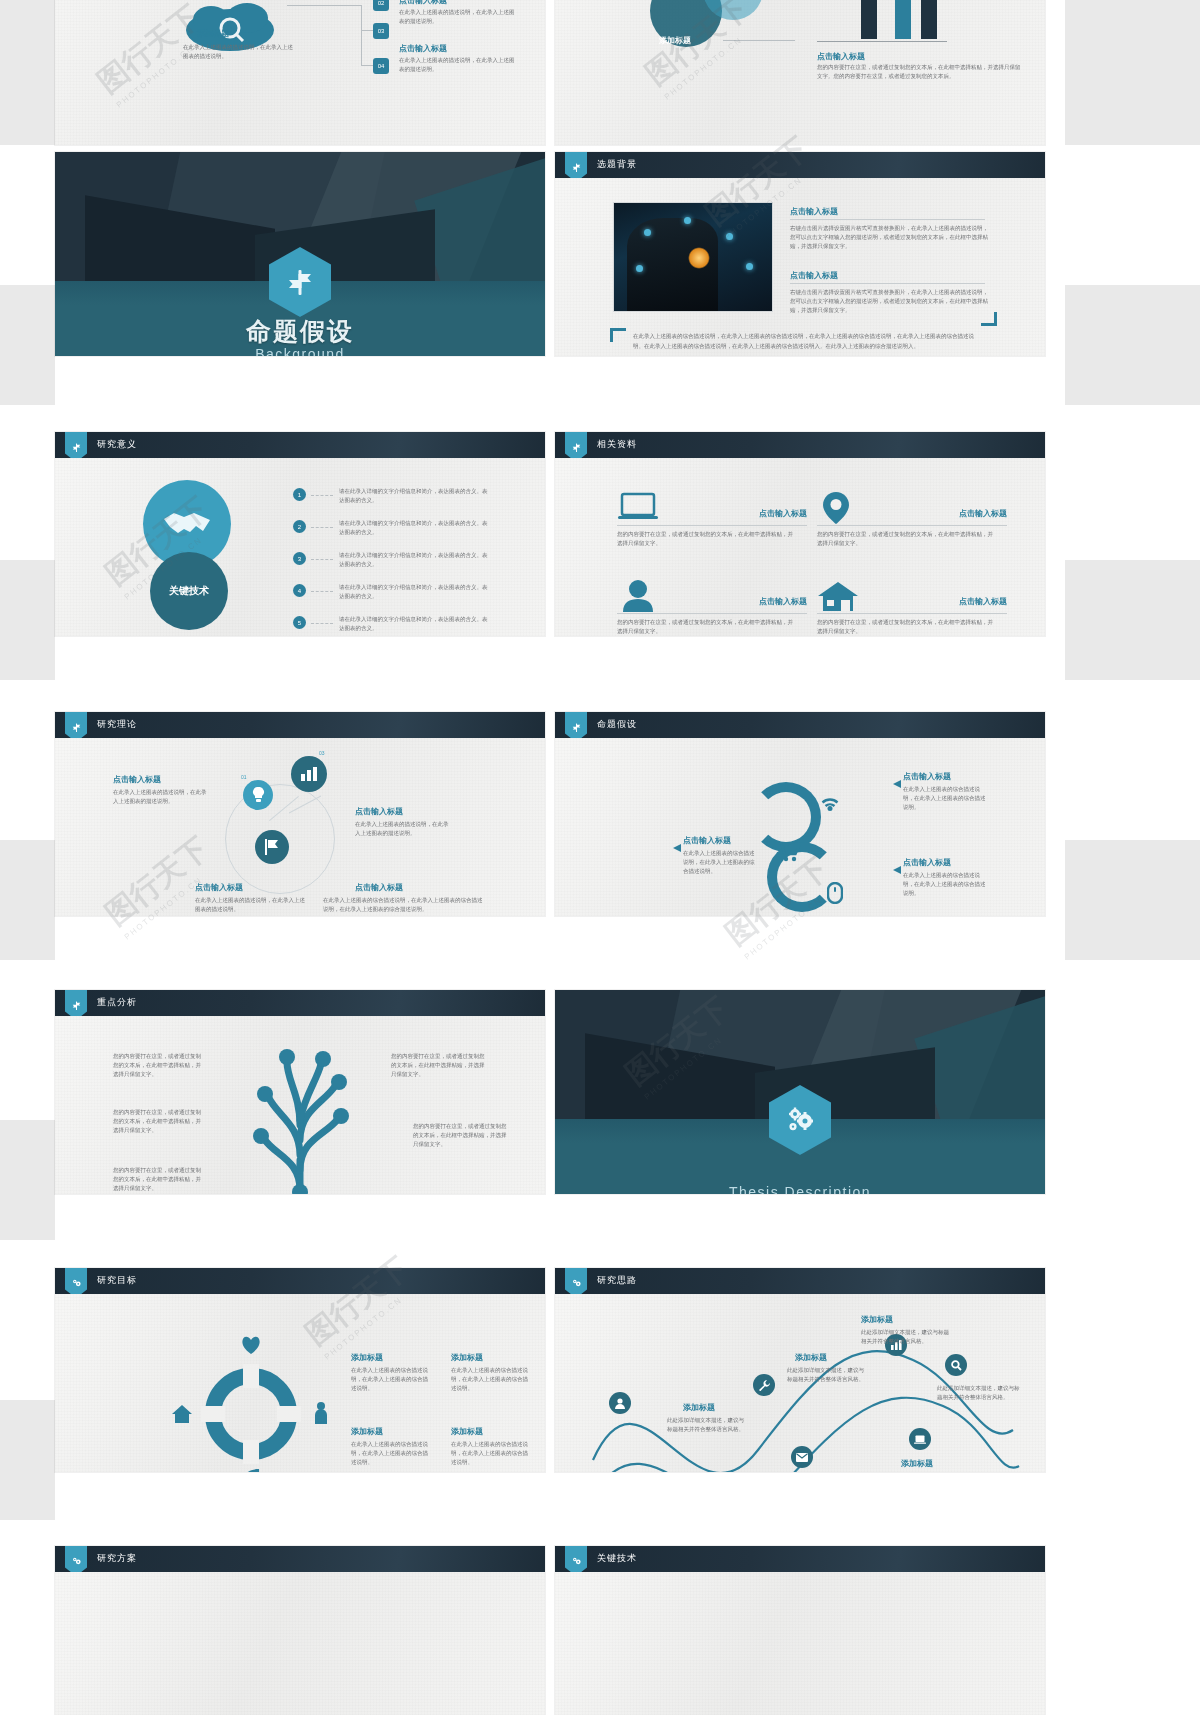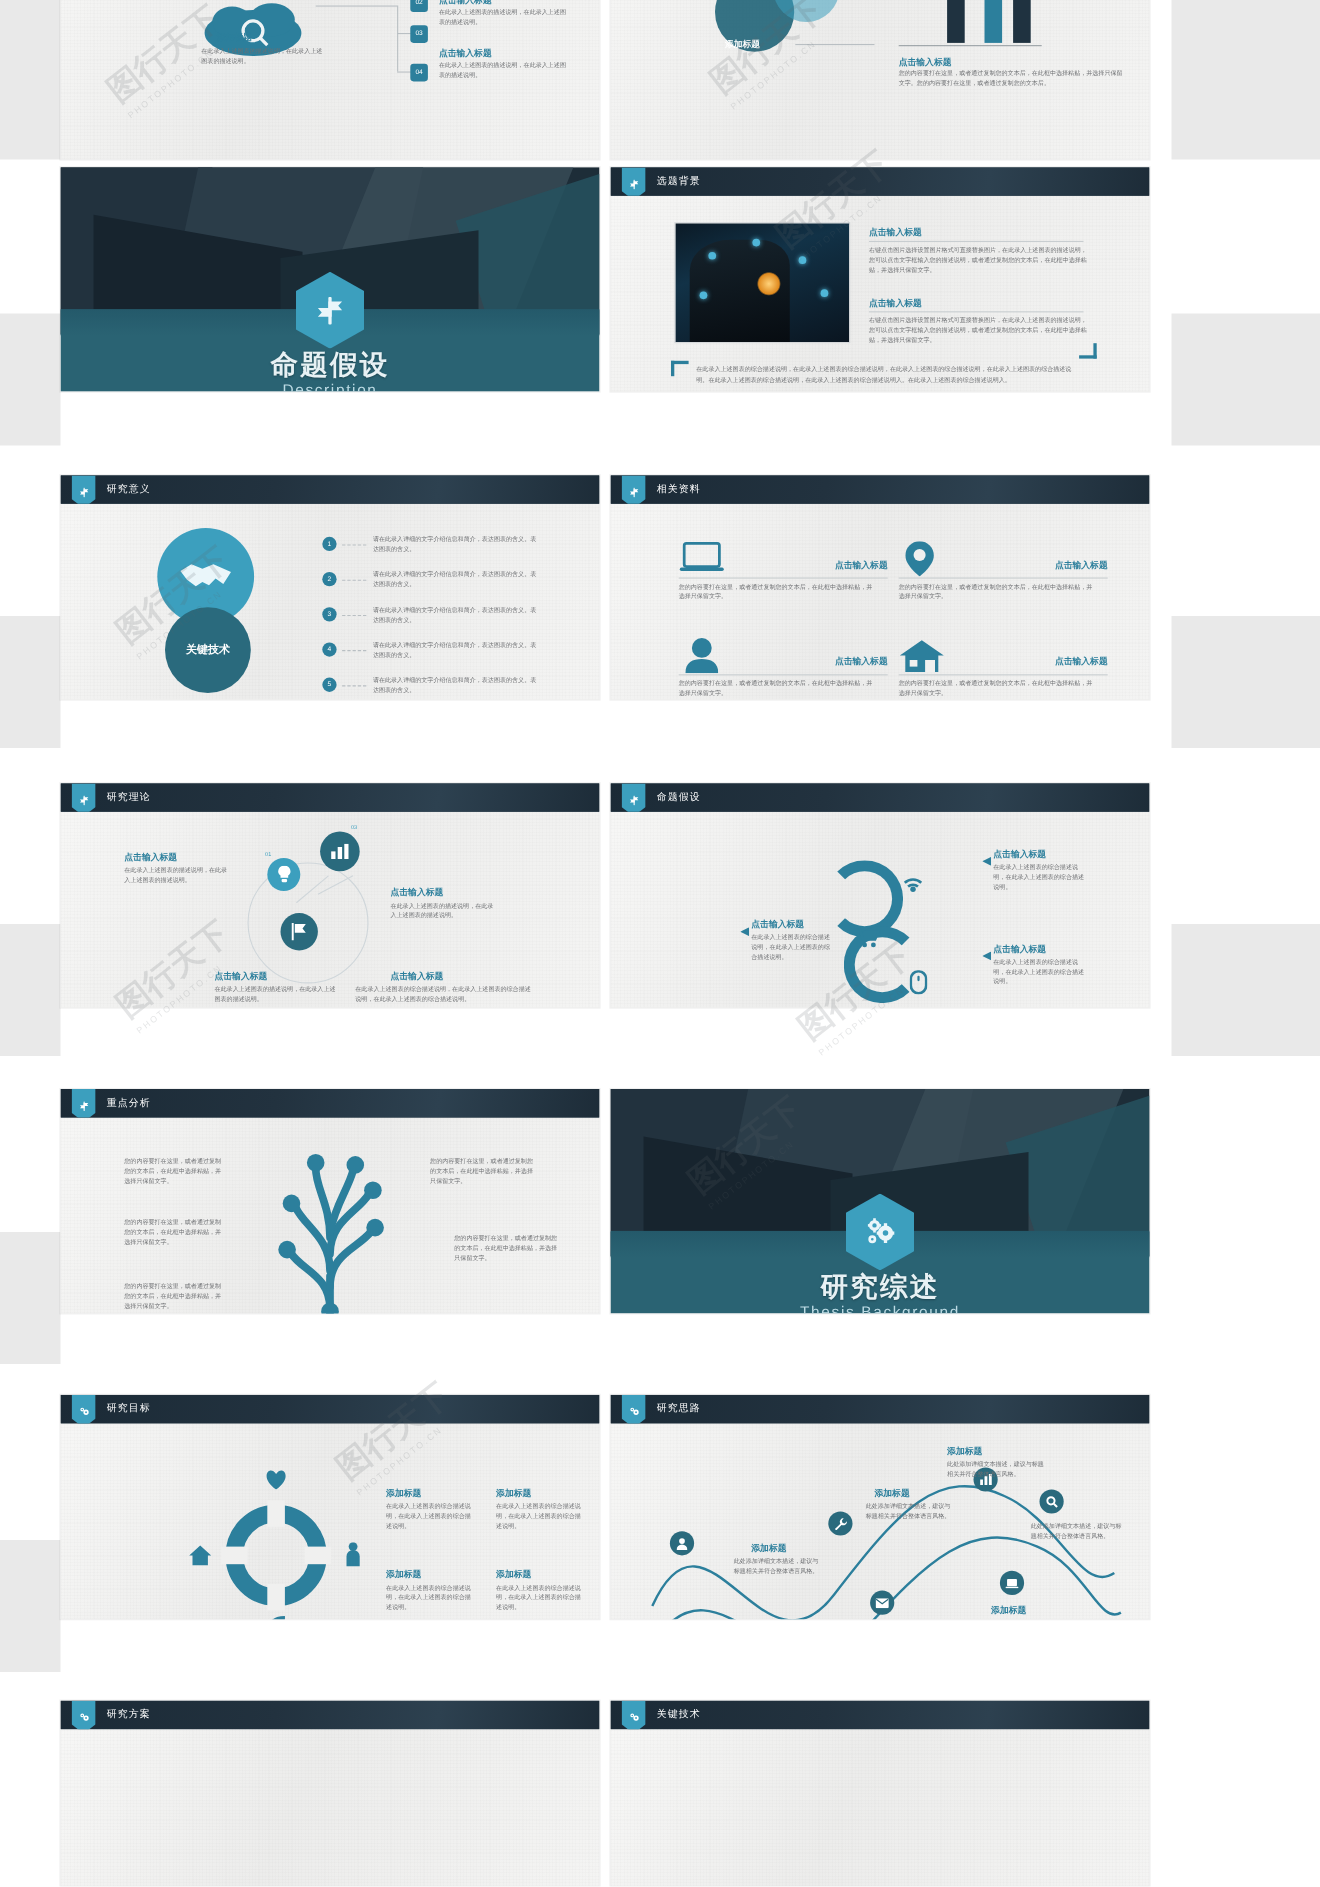--- a/index.html
+++ b/index.html
@@ -233,21 +233,21 @@
   <div class="hexwrap" style="top:95px;">
     <div class="hex">
       <svg viewBox="0 0 32 32">
             <rect x="14.5" y="4" width="3" height="25" rx="1"></rect>
             <path d="M14.5 8 H27 l-3.5 4 3.5 4 H14.5 z"></path>
             <path d="M17.5 15 H5 l3.5 4 -3.5 4 H17.5 z" transform="translate(0,-1)"></path>
           </svg>
     </div>
   </div>
   <div class="div-title" style="top:163px;">命题假设</div>
-  <div class="div-sub" style="top:194px;">Description</div>
+  <div class="div-sub" style="top:194px;">Background</div>
   <div class="div-list" style="top:218px;">
     <span>选题背景</span>
     <span>研究意义</span>
     <span>相关资料</span>
     <span>研究理论</span>
     <span>命题假设</span>
     <span>重点分析</span>
   </div>
 </div>
 
@@ -574,22 +574,21 @@
             <rect x="25" y="15.5" width="4" height="3"></rect>
             <path d="M11 5 a5 5 0 1 0 0 10 a5 5 0 0 0 0-10z M11 8 a2 2 0 1 1 0 4 a2 2 0 0 1 0-4z"></path>
             <rect x="9.8" y="3.5" width="2.4" height="3"></rect>
             <rect x="9.8" y="13.5" width="2.4" height="3"></rect>
             <rect x="5" y="8.8" width="3" height="2.4"></rect>
             <rect x="14" y="8.8" width="3" height="2.4"></rect>
             <path d="M9 19 a3.6 3.6 0 1 0 0 7.2 a3.6 3.6 0 0 0 0-7.2z M9 21.4 a1.2 1.2 0 1 1 0 2.4 a1.2 1.2 0 0 1 0-2.4z"></path>
           </svg>
     </div>
   </div>
-  <div class="div-title" style="top:163px;">研究综述</div>
-  <div class="div-sub" style="top:194px;">Thesis Background</div>
+  <div class="div-sub" style="top:194px;">Thesis Description</div>
   <div class="div-list" style="top:218px;">
     <span>研究目标</span>
     <span>研究思路</span>
     <span>研究方案</span>
     <span>关键技术</span>
     <span>实验验证</span>
     <span>研究成果</span>
   </div>
 </div>
 

